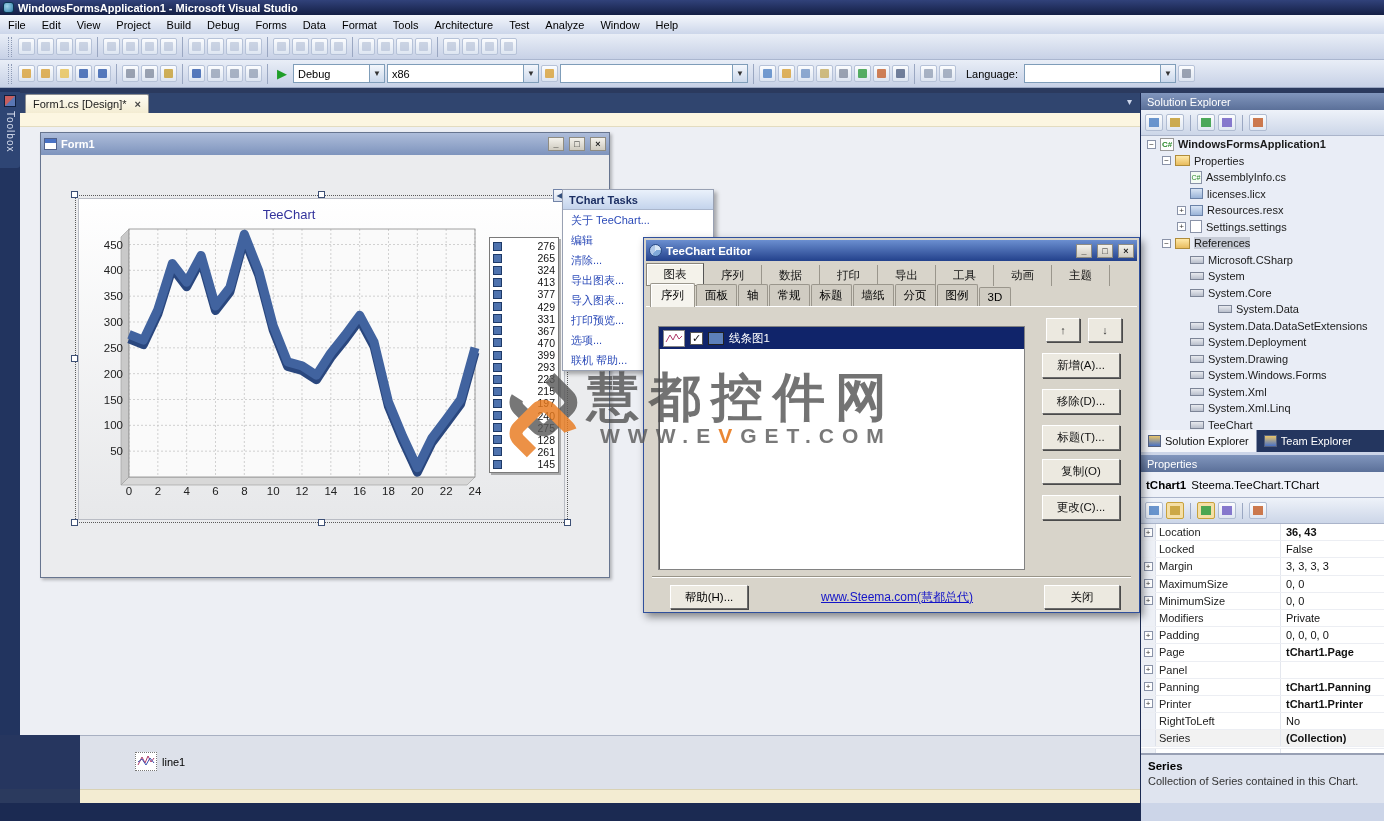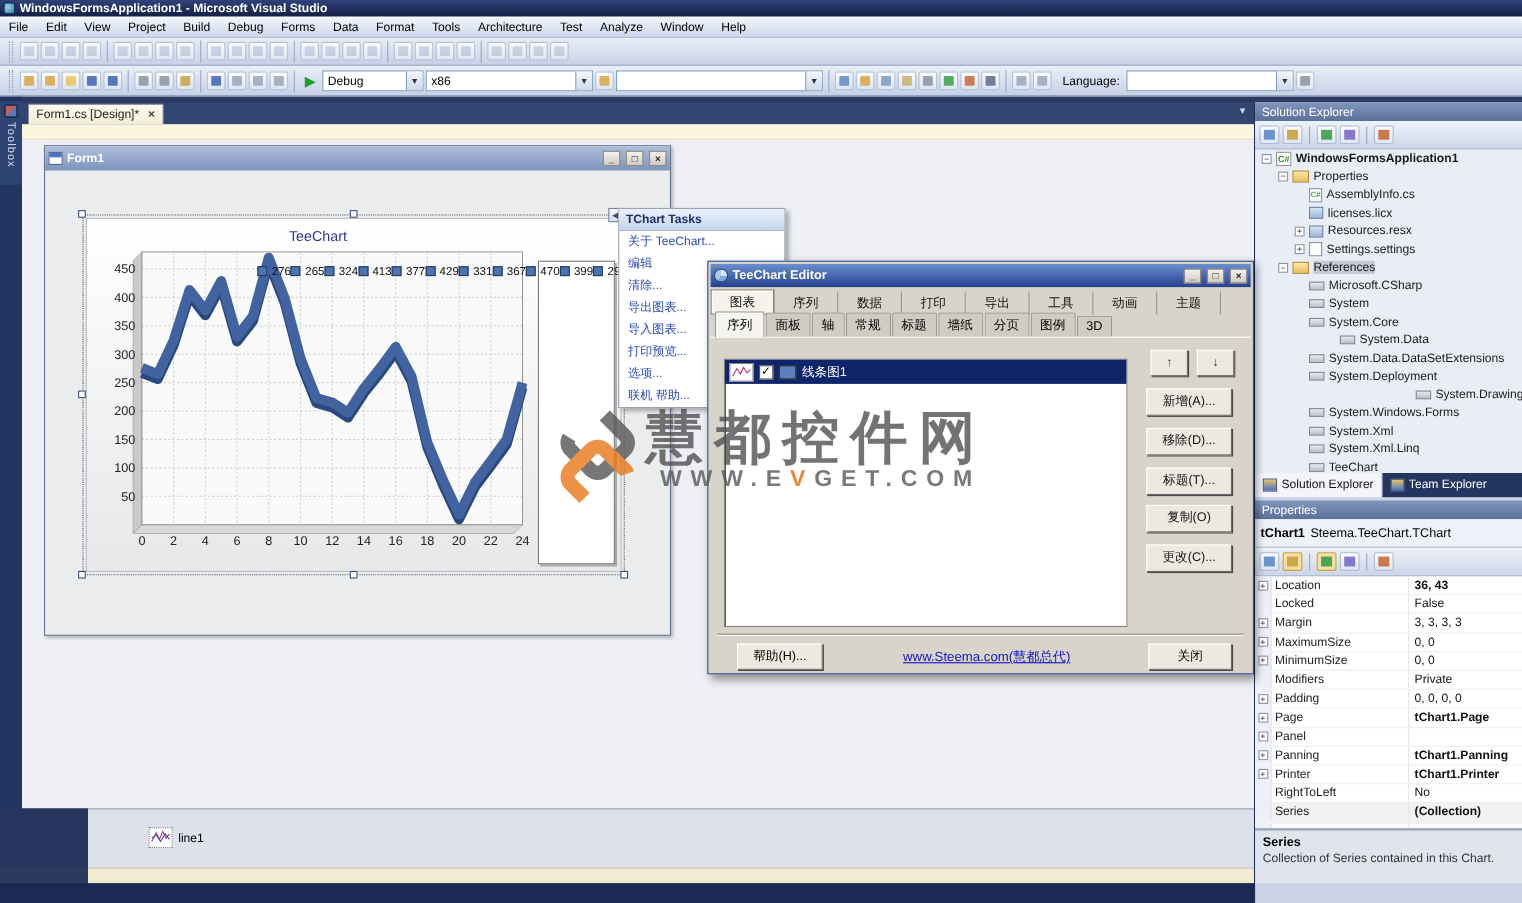--- a/index.html
+++ b/index.html
@@ -48,21 +48,21 @@
   .winbtn { width:16px; height:14px; background:linear-gradient(#f4f2ec,#cfcbc0); border:1px solid #8f8c82; color:#222; font-size:9px; line-height:12px; text-align:center; font-weight:bold; margin-left:1px; }
 
   
   .sel-rect { position:absolute; left:55px; top:82px; width:493px; height:328px; border:1px dotted #5a5a5a; }
   .handle { position:absolute; width:7px; height:7px; background:#fff; border:1px solid #3c4f75; }
   .smart-tag { position:absolute; left:533px; top:76px; width:13px; height:13px; background:linear-gradient(#f7f9fc,#d8e0ee); border:1px solid #7284a8; font-size:8px; line-height:11px; text-align:center; color:#33507e; }
 
   
   .chart { position:absolute; left:58px; top:85px; width:487px; height:322px; background:linear-gradient(#ffffff,#e7e8ea); border:1px solid #b9bcc4; }
   .chart-title { position:absolute; left:0; top:8px; width:420px; text-align:center; color:#33339c; font-size:13px; }
-  .legend { position:absolute; left:410px; top:38px; width:70px; height:276px; background:#fff; border:1px solid #7a7a7a; box-shadow:2px 2px 0 rgba(90,90,90,.45); padding:2px 3px; display:flex; flex-direction:row; justify-content:center; }
+  .legend { position:absolute; left:410px; top:38px; width:70px; height:236px; background:#fff; border:1px solid #7a7a7a; box-shadow:2px 2px 0 rgba(90,90,90,.45); padding:2px 3px; display:flex; flex-direction:column; justify-content:space-between; }
   .legend-row { display:flex; align-items:center; gap:4px; height:13px; }
   .legend-sw { width:9px; height:9px; background:#4f73ae; border:1px solid #1e3a68; }
   .legend-val { flex:1; text-align:right; font-size:10.5px; color:#111; }
 
   
   #tasks { position:absolute; left:562px; top:189px; width:152px; background:#fff; border:1px solid #99a1b3; box-shadow:3px 3px 4px rgba(0,0,0,.3); z-index:60; }
   #tasks .hd { height:20px; background:linear-gradient(#eaf1fb,#c4d4ec); border-bottom:1px solid #aab6cc; font-weight:bold; color:#1c2f63; display:flex; align-items:center; padding-left:6px; }
   .task-item { padding:2px 8px; color:#2b4ab8; line-height:16px; cursor:default; }
 
   
@@ -704,21 +704,21 @@
       <div class="tree-row" style="padding-left: 36px;">
         <span class="sp9"></span>
         <span class="ic-ref"></span>
         <span class="lbl">System.Data.DataSetExtensions</span>
       </div>
       <div class="tree-row" style="padding-left: 36px;">
         <span class="sp9"></span>
         <span class="ic-ref"></span>
         <span class="lbl">System.Deployment</span>
       </div>
-      <div class="tree-row" style="padding-left: 36px; justify-content: flex-end;">
+      <div class="tree-row" style="padding-left: 36px;">
         <span class="sp9"></span>
         <span class="ic-ref"></span>
         <span class="lbl">System.Drawing</span>
       </div>
       <div class="tree-row" style="padding-left: 36px;">
         <span class="sp9"></span>
         <span class="ic-ref"></span>
         <span class="lbl">System.Windows.Forms</span>
       </div>
       <div class="tree-row" style="padding-left: 36px;">

